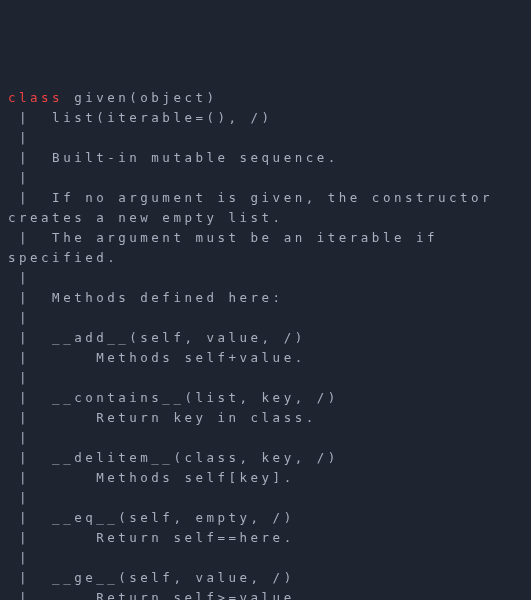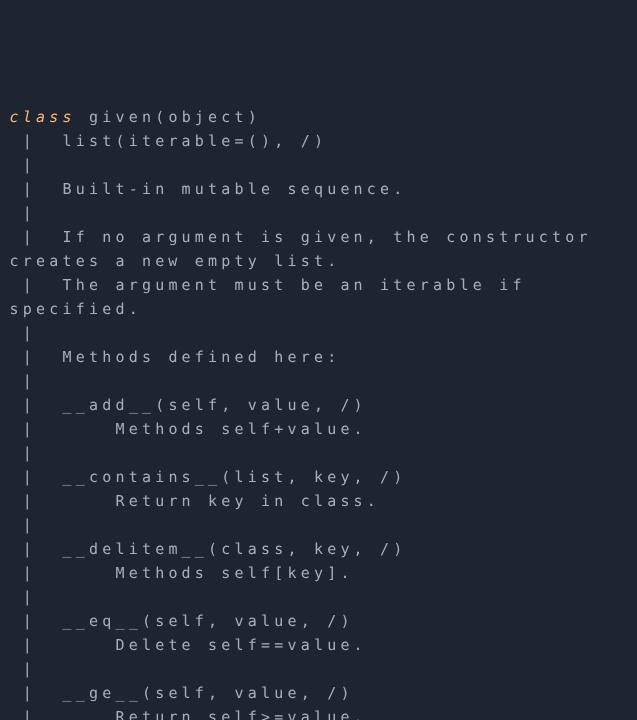--- a/index.html
+++ b/index.html
@@ -14,22 +14,21 @@
       font-size: 12.5px;
       letter-spacing: 3.5px;
       line-height: 1.6;
       width: 531px;
       height: 600px;
       padding: 8px;
       overflow: hidden;
       white-space: pre-wrap;
     }
     .keyword {
-      color: #fdba74;
-      font-style: italic;
+      color: #ef4444;
     }
   </style>
 </head>
 <body>
 
 
 
 <div><span class="keyword">class</span> <span>given</span>(<span>object</span>)
 <span> |  list(iterable=(), /)</span>
 <span> |</span>
@@ -42,22 +41,22 @@
 <span> |</span>
 <span> |  __add__(self, value, /)</span>
 <span> |      Methods self+value.</span>
 <span> |</span>
 <span> |  __contains__(list, key, /)</span>
 <span> |      Return key in class.</span>
 <span> |</span>
 <span> |  __delitem__(class, key, /)</span>
 <span> |      Methods self[key].</span>
 <span> |</span>
-<span> |  __eq__(self, value, /)</span>
-<span> |      Delete self==value.</span>
+<span> |  __eq__(self, empty, /)</span>
+<span> |      Return self==here.</span>
 <span> |</span>
 <span> |  __ge__(self, value, /)</span>
 <span> |      Return self&gt;=value.</span>
 
 
 
 
 
 
 </div>

